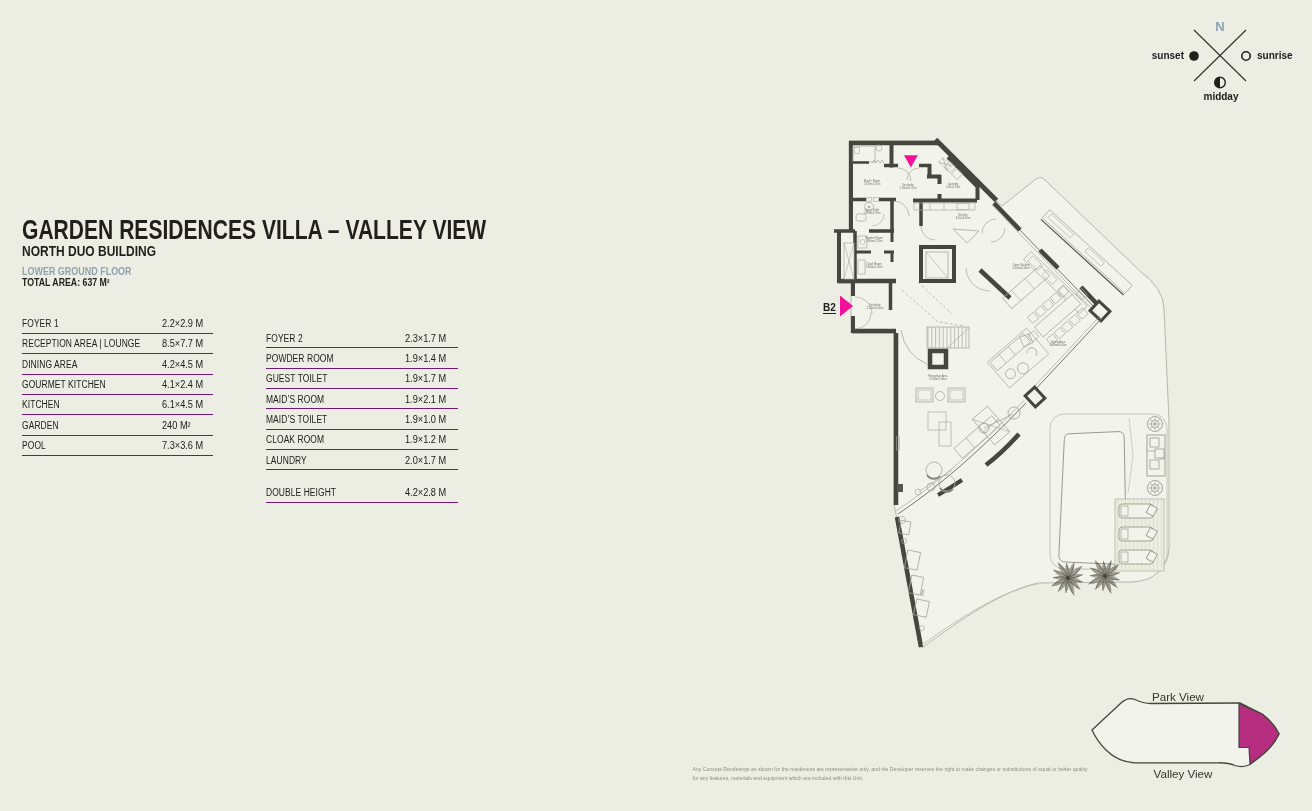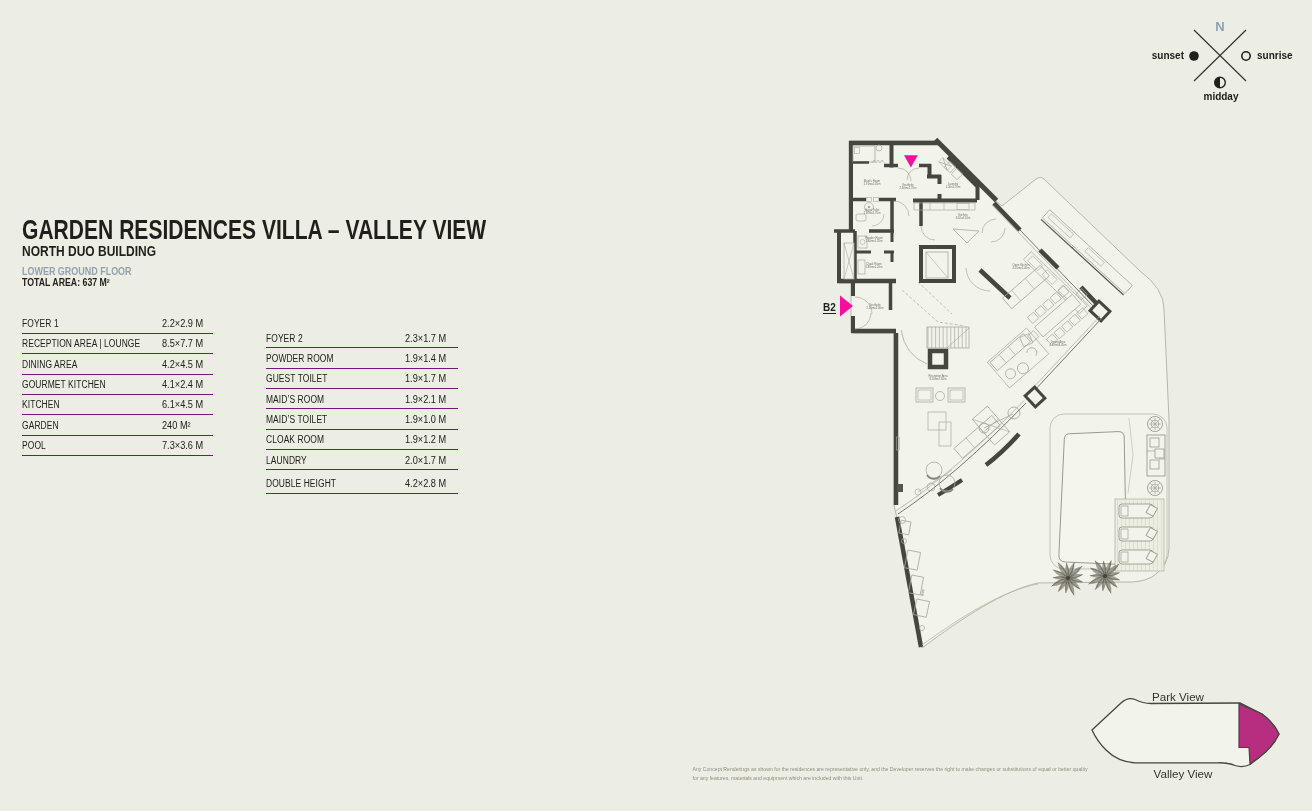--- a/index.html
+++ b/index.html
@@ -27,21 +27,21 @@
     <div class="row" style=""><span class="lbl">POOL</span><span class="val" style="left:140px">7.3×3.6 M</span></div>
   </div>
 <div style="position:absolute;left:266px;top:328px;width:192px">
     <div class="row" style=""><span class="lbl">FOYER 2</span><span class="val" style="left:139px">2.3×1.7 M</span></div>
     <div class="row" style=""><span class="lbl">POWDER ROOM</span><span class="val" style="left:139px">1.9×1.4 M</span></div>
     <div class="row" style=""><span class="lbl">GUEST TOILET</span><span class="val" style="left:139px">1.9×1.7 M</span></div>
     <div class="row" style=""><span class="lbl">MAID’S ROOM</span><span class="val" style="left:139px">1.9×2.1 M</span></div>
     <div class="row" style=""><span class="lbl">MAID’S TOILET</span><span class="val" style="left:139px">1.9×1.0 M</span></div>
     <div class="row" style=""><span class="lbl">CLOAK ROOM</span><span class="val" style="left:139px">1.9×1.2 M</span></div>
     <div class="row" style=""><span class="lbl">LAUNDRY</span><span class="val" style="left:139px">2.0×1.7 M</span></div>
-    <div class="row" style="margin-top:3px;"><span class="lbl">DOUBLE HEIGHT</span><span class="val" style="left:139px">4.2×2.8 M</span></div>
+    <div class="row" style="margin-top:12px;"><span class="lbl">DOUBLE HEIGHT</span><span class="val" style="left:139px">4.2×2.8 M</span></div>
   </div>
 
 <svg style="position:absolute;left:1140px;top:10px" width="165" height="100" viewBox="1140 10 165 100">
     <text x="1220" y="31" font-size="13" font-weight="bold" fill="#8ba1b5" text-anchor="middle">N</text>
     <line x1="1194" y1="30" x2="1246" y2="81" stroke="#35352e" stroke-width="1.2"></line>
     <line x1="1246" y1="30" x2="1194" y2="81" stroke="#35352e" stroke-width="1.2"></line>
     <text x="1184" y="59" font-size="10" font-weight="bold" fill="#20201d" text-anchor="end">sunset</text>
     <circle cx="1194" cy="56" r="4.8" fill="#20201d"></circle>
     <circle cx="1246" cy="56" r="4.2" fill="none" stroke="#20201d" stroke-width="1.6"></circle>
     <text x="1257" y="59" font-size="10" font-weight="bold" fill="#20201d">sunrise</text>

